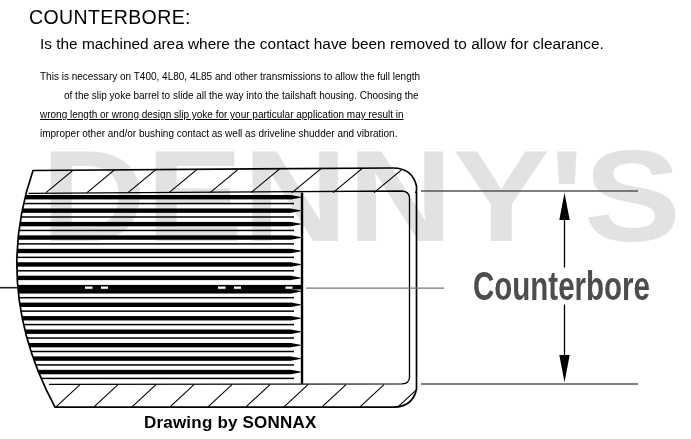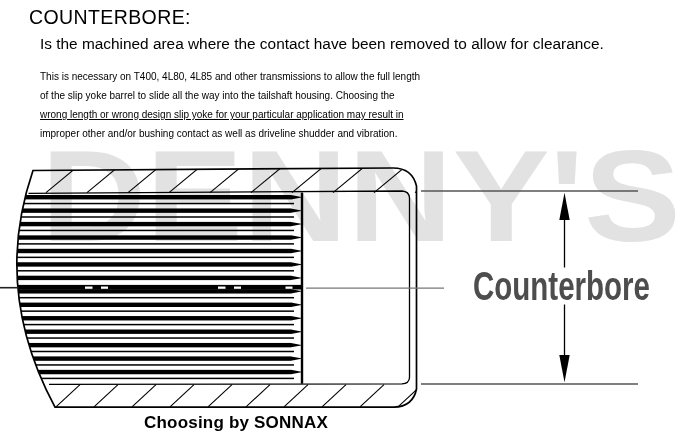--- a/index.html
+++ b/index.html
@@ -2,21 +2,21 @@
 <html><head>
 <meta charset="utf-8">
 <style>
   html,body{margin:0;padding:0;background:#fff;}
   #page{position:relative;width:691px;height:439px;background:#ffffff;overflow:hidden;
         font-family:"Liberation Sans",sans-serif;color:#000;}
   .abs{position:absolute;white-space:nowrap;}
   #title{left:29px;top:6px;font-size:19.5px;letter-spacing:.4px;}
   #intro{left:40px;top:35px;font-size:15.4px;}
   .pline{left:40px;font-size:10px;}
-  #pl0{top:71px;} #pl1{top:90px;} #pl2{top:109px;text-decoration:underline;} #pl3{top:128px;}
+  #pl0{top:71px;} #pl1{top:90px;margin-left:24px;} #pl2{top:109px;text-decoration:underline;} #pl3{top:128px;}
   #credit{left:144px;top:413px;font-size:17px;font-weight:bold;letter-spacing:.2px;}
   #drawing{position:absolute;left:0;top:0;width:691px;height:439px;}
   #wm-text{font-family:"Liberation Sans",sans-serif;font-weight:bold;}
   #cb-label{font-family:"Liberation Sans",sans-serif;font-weight:bold;}
 </style>
 </head>
 <body>
 
 <div id="page">
 
@@ -126,14 +126,14 @@
     <g>
       <line x1="564.5" y1="217" x2="564.5" y2="267.5" stroke="#000" stroke-width="1.3"></line>
       <line x1="564.5" y1="304.5" x2="564.5" y2="358" stroke="#000" stroke-width="1.3"></line>
       <polygon points="564.5,192.8 569.7,220 559.3,220" fill="#000"></polygon>
       <polygon points="564.5,382.3 569.7,355 559.3,355" fill="#000"></polygon>
     </g>
 
     <text id="cb-label" x="473" y="299.5" font-size="41" fill="#4d4d4d" textLength="177" lengthAdjust="spacingAndGlyphs">Counterbore</text>
   </svg>
 
-  <div id="credit" class="abs">Choosing by SONNAX</div>
+  <div id="credit" class="abs">Drawing by SONNAX</div>
 </div>
 
 </body></html>

